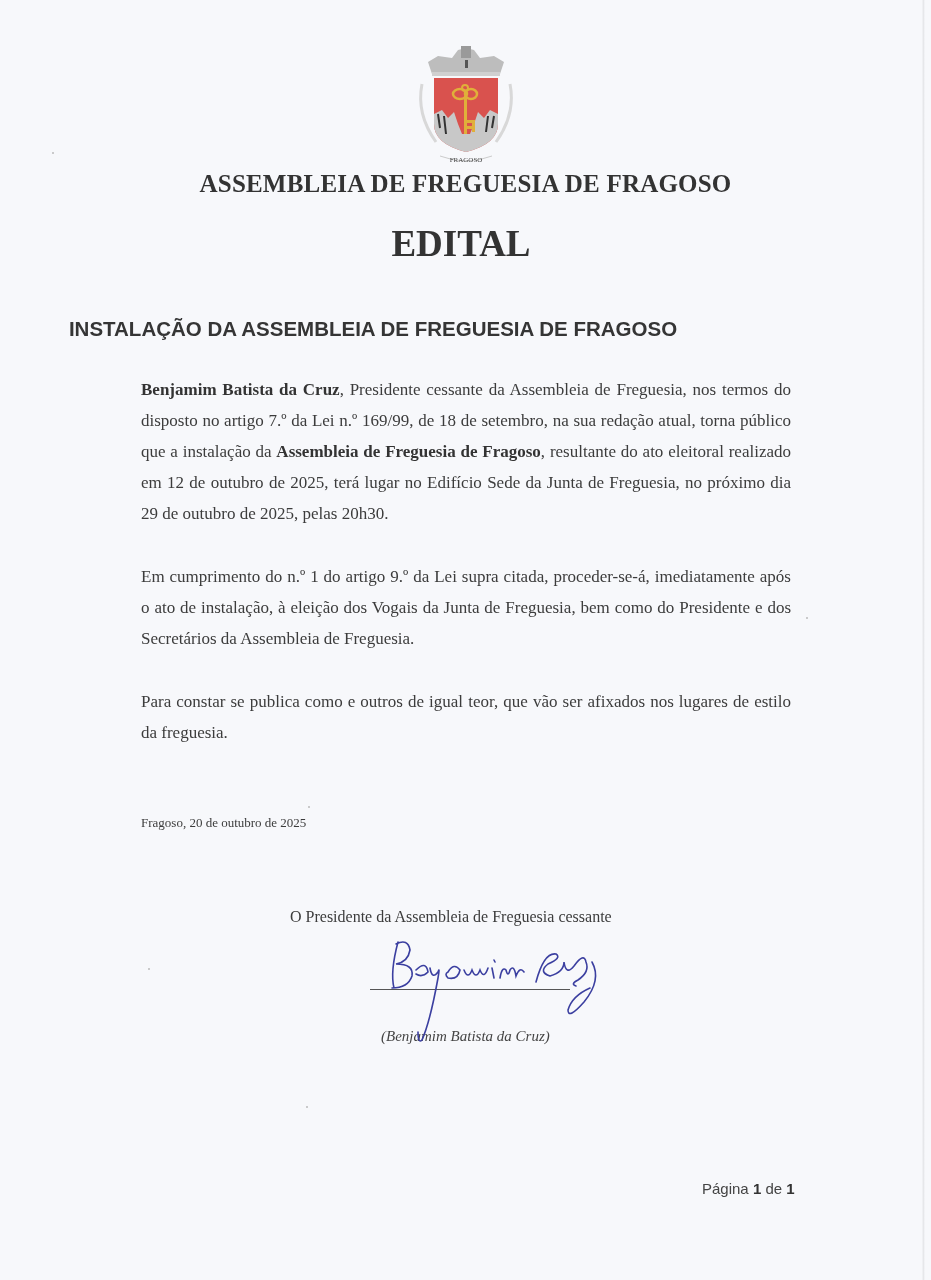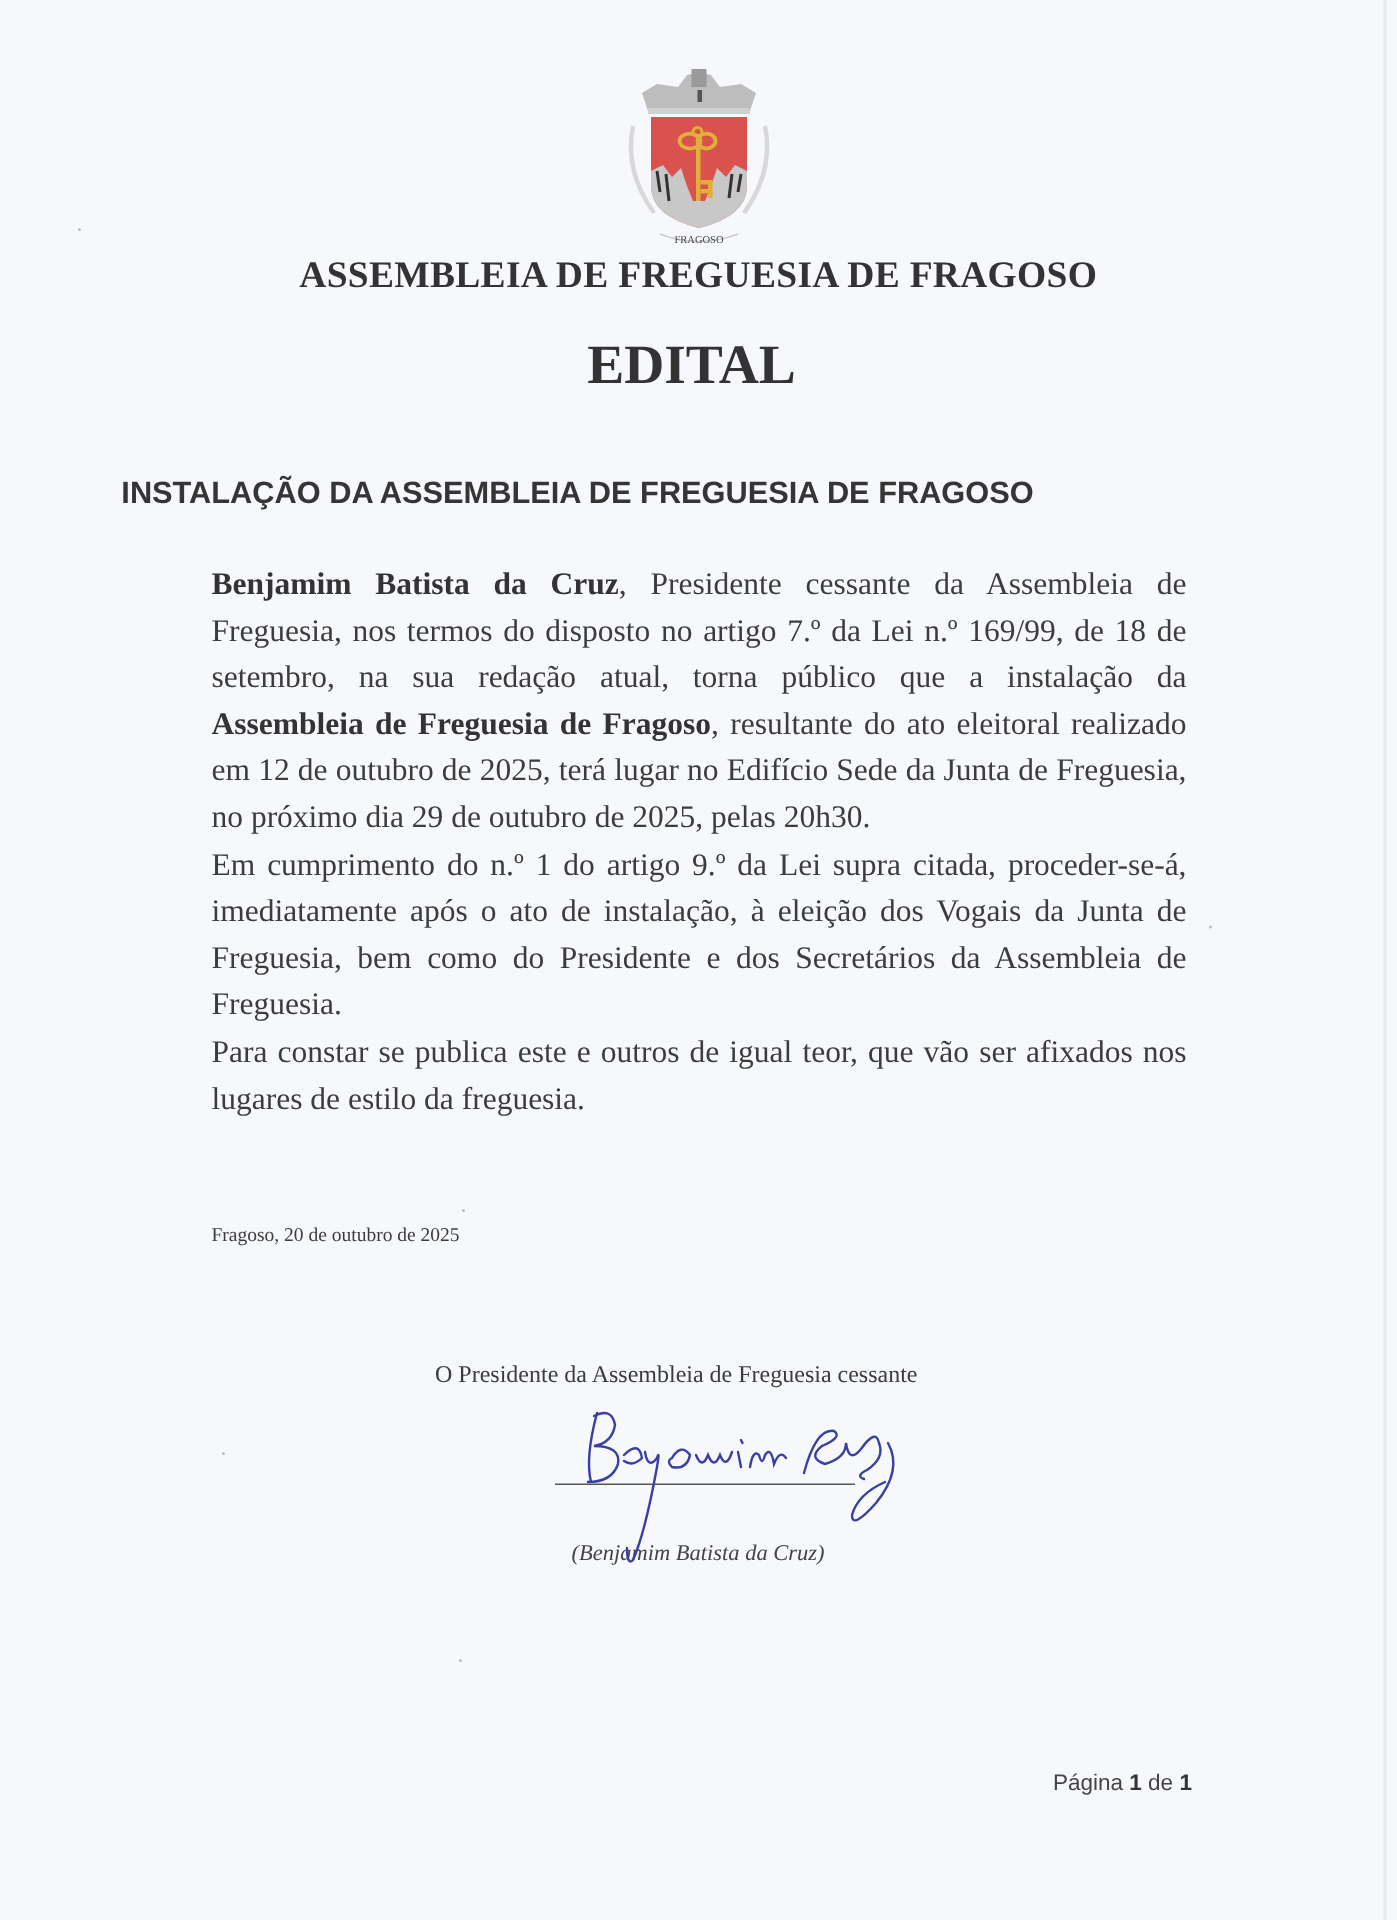--- a/index.html
+++ b/index.html
@@ -48,34 +48,34 @@
       width: 922px;
       top: 222px;
       text-align: center;
       font-family: "Liberation Serif", serif;
       font-weight: bold;
       font-size: 37px;
       color: #333;
     }
     .subject {
       position: absolute;
-      left: 16px;
+      left: 4px;
       width: 738px;
       top: 317px;
       text-align: center;
       font-family: "Liberation Sans", "DejaVu Sans", sans-serif;
       font-weight: bold;
       font-size: 20.5px;
       color: #353535;
     }
     .para {
       position: absolute;
       left: 141px;
       width: 650px;
-      font-size: 21px;
+      font-size: 17px;
       line-height: 31px;
       text-align: justify;
       color: #3c3c3c;
     }
     .para b { color: #333; }
     .p1 { top: 374px; }
     .p2 { top: 561px; }
     .p3 { top: 686px; }
     .place-date {
       position: absolute;
@@ -164,21 +164,21 @@
 </svg>
 
 <div class="header-title">ASSEMBLEIA DE FREGUESIA DE FRAGOSO</div>
 <div class="edital">EDITAL</div>
 <div class="subject">INSTALAÇÃO DA ASSEMBLEIA DE FREGUESIA DE FRAGOSO</div>
 
 <div class="para p1"><b>Benjamim Batista da Cruz</b><span>, Presidente cessante da Assembleia de Freguesia, nos termos do disposto no artigo 7.º da Lei n.º 169/99, de 18 de setembro, na sua redação atual, torna público que a instalação da </span><b>Assembleia de Freguesia de Fragoso</b><span>, resultante do ato eleitoral realizado em 12 de outubro de 2025, terá lugar no Edifício Sede da Junta de Freguesia, no próximo dia 29 de outubro de 2025, pelas 20h30.</span></div>
 
 <div class="para p2">Em cumprimento do n.º 1 do artigo 9.º da Lei supra citada, proceder-se-á, imediatamente após o ato de instalação, à eleição dos Vogais da Junta de Freguesia, bem como do Presidente  e dos Secretários da Assembleia de Freguesia.</div>
 
-<div class="para p3">Para constar se publica este e outros de igual teor, que vão ser afixados nos lugares de estilo da freguesia.</div>
+<div class="para p3">Para constar se publica como e outros de igual teor, que vão ser afixados nos lugares de estilo da freguesia.</div>
 
 <div class="place-date">Fragoso, 20 de outubro de 2025</div>
 
 <div class="sig-role">O Presidente da Assembleia de Freguesia cessante</div>
 
 <div class="sig-line"></div>
 <div class="sig-name">(Benjamim Batista da Cruz)</div>
 
 <svg class="signature" viewBox="0 0 235 118">
   <g fill="none" stroke="#3b3fa0" stroke-width="1.6" stroke-linecap="round">

